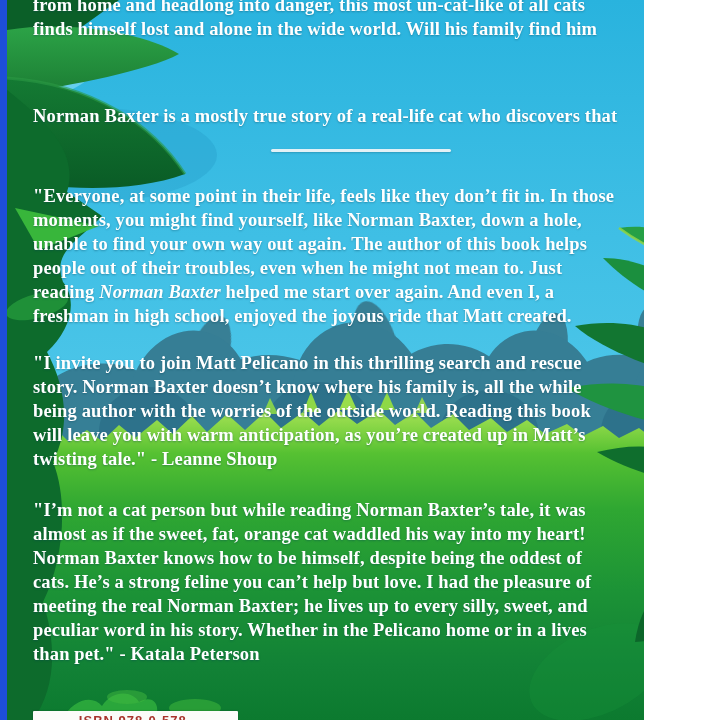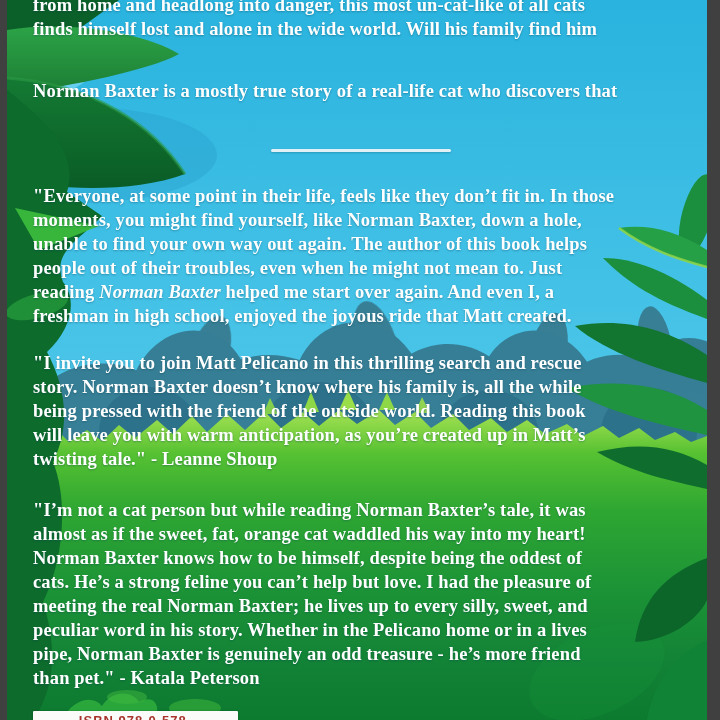--- a/index.html
+++ b/index.html
@@ -1,16 +1,16 @@
 <!DOCTYPE html>
 <html><head>
 <meta charset="utf-8">
 <style>
   html,body{margin:0;padding:0;background:#ffffff;}
-  .page{position:relative;width:720px;height:720px;background:#404040;overflow:hidden;
+  .page{position:relative;width:644px;height:720px;background:#1d4ed8;overflow:hidden;
         font-family:"Liberation Serif","DejaVu Serif",serif;}
   .art{position:absolute;left:7px;top:0;width:700px;height:720px;overflow:hidden;}
   .art svg{position:absolute;left:0;top:0;display:block;}
   .para{position:absolute;left:33px;width:660px;color:#ffffff;font-weight:700;
         font-size:18.5px;line-height:24px;letter-spacing:.15px;
         text-shadow:0 1px 2px rgba(8,62,84,.38);}
   .line{white-space:nowrap;}
   .line em{font-style:italic;}
   .divider{position:absolute;left:271px;top:149px;width:180px;height:3px;
            background:#e2f1f6;border-radius:2px;box-shadow:0 1px 2px rgba(8,62,84,.25);}
@@ -125,51 +125,50 @@
         <ellipse cx="120" cy="697" rx="20" ry="7" fill="#4cc341" opacity="0.5"></ellipse>
       </g>
     </svg>
   </div>
 
   <div class="para" style="top:-7px;">
     <div class="line">from home and headlong into danger, this most un-cat-like of all cats</div>
     <div class="line">finds himself lost and alone in the wide world. Will his family find him</div>
   </div>
 
-  <div class="para" style="top:79px;">
+  <div class="para" style="top:104px;">
     <div class="line">Norman Baxter is a mostly true story of a real-life cat who discovers that</div>
   </div>
 
   <div class="divider"></div>
 
   <div class="para" style="top:184px;">
     <div class="line">"Everyone, at some point in their life, feels like they don’t fit in. In those</div>
     <div class="line">moments, you might find yourself, like Norman Baxter, down a hole,</div>
     <div class="line">unable to find your own way out again. The author of this book helps</div>
     <div class="line">people out of their troubles, even when he might not mean to. Just</div>
     <div class="line"><span>reading </span><em>Norman Baxter</em><span> helped me start over again. And even I, a</span></div>
     <div class="line">freshman in high school, enjoyed the joyous ride that Matt created.</div>
   </div>
 
   <div class="para" style="top:351px;">
     <div class="line">"I invite you to join Matt Pelicano in this thrilling search and rescue</div>
     <div class="line">story. Norman Baxter doesn’t know where his family is, all the while</div>
-    <div class="line">being pressed with the friend of the outside world. Reading this book</div>
+    <div class="line">being author with the worries of the outside world. Reading this book</div>
     <div class="line">will leave you with warm anticipation, as you’re created up in Matt’s</div>
     <div class="line">twisting tale." - Leanne Shoup</div>
   </div>
 
   <div class="para" style="top:498px;">
     <div class="line">"I’m not a cat person but while reading Norman Baxter’s tale, it was</div>
     <div class="line">almost as if the sweet, fat, orange cat waddled his way into my heart!</div>
     <div class="line">Norman Baxter knows how to be himself, despite being the oddest of</div>
     <div class="line">cats. He’s a strong feline you can’t help but love. I had the pleasure of</div>
     <div class="line">meeting the real Norman Baxter; he lives up to every silly, sweet, and</div>
     <div class="line">peculiar word in his story. Whether in the Pelicano home or in a lives</div>
-    <div class="line">pipe, Norman Baxter is genuinely an odd treasure - he’s more friend</div>
     <div class="line">than pet." - Katala Peterson</div>
   </div>
 
   <div class="isbn-box">
     <span class="isbn-text">ISBN 978-0-578-</span>
   </div>
 
 </div>
 
 </body></html>

